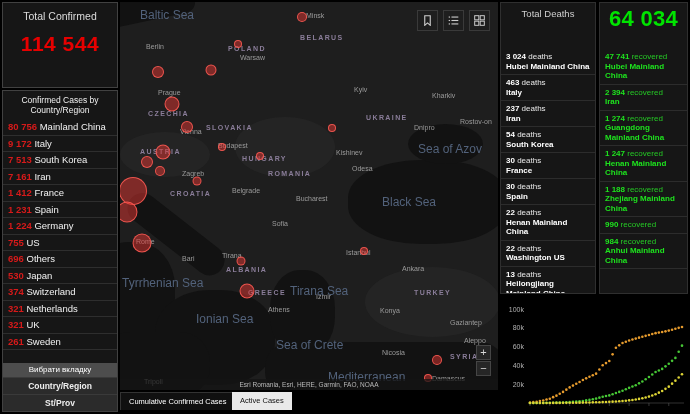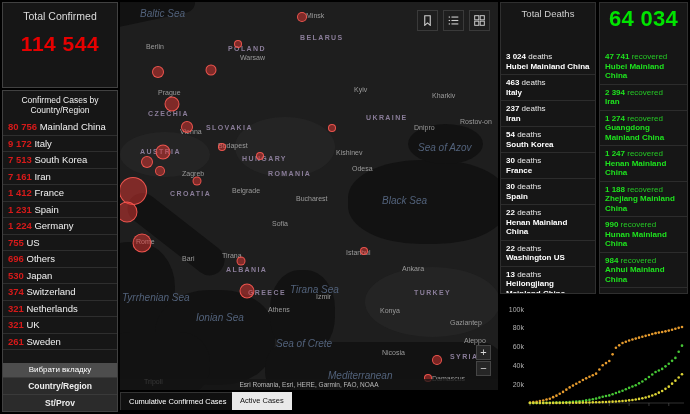--- a/index.html
+++ b/index.html
@@ -34,21 +34,21 @@
   .recov .sunit{color:#25c925;}
   .sregion{display:block;}
 
   
   .map{position:absolute;left:120px;top:2px;width:378px;height:388px;background:#1e1e1e;overflow:hidden;cursor:grab;}
   .sea{position:absolute;background:#121212;}
   .patch{position:absolute;background:#282828;opacity:.65;border-radius:50%;}
   .lbl{position:absolute;white-space:nowrap;pointer-events:none;z-index:5;}
   .lbl.city{color:#9b9b9b;font-size:7px;}
   .lbl.country{color:#8a7d99;font-size:7px;font-weight:bold;letter-spacing:1.4px;}
-  .lbl.sea-lbl{color:#52627b;font-size:10px;font-style:italic;text-align:right;}
+  .lbl.sea-lbl{color:#52627b;font-size:12px;text-align:right;}
   .bub{position:absolute;border-radius:50%;background:rgba(224,54,49,.5);border:1px solid rgba(255,92,85,.85);
        transform:translate(-50%,-50%);z-index:6;cursor:pointer;}
   .map-tools{position:absolute;top:8px;right:8px;z-index:8;display:flex;gap:5px;}
   .mtool{width:17px;height:17px;background:rgba(30,30,30,.85);border:1px solid #3a3a3a;padding:1px;
          display:flex;align-items:center;justify-content:center;cursor:pointer;}
   .zoomctl{position:absolute;right:7px;bottom:14px;z-index:8;}
   .zbtn{width:15px;height:15px;background:#262626;border:1px solid #454545;color:#d8d8d8;font-size:11px;
         line-height:13px;text-align:center;cursor:pointer;box-sizing:border-box;}
   .zbtn + .zbtn{margin-top:1px;}
   .attrib{position:absolute;left:0;right:0;bottom:0;height:11px;background:rgba(20,20,20,.75);z-index:7;
@@ -143,21 +143,21 @@
         <div class="lbl city" style="left: 102px; top: 250px;">Tirana</div>
         <div class="lbl country" style="left: 106px; top: 264px;">ALBANIA</div>
         <div class="lbl city" style="left: 226px; top: 247px;">Istanbul</div>
         <div class="lbl city" style="left: 282px; top: 263px;">Ankara</div>
         <div class="lbl country" style="left: 294px; top: 287px;">TURKEY</div>
         <div class="lbl city" style="left: 196px; top: 291px;">Izmir</div>
         <div class="lbl country" style="left: 128px; top: 287px;">GREECE</div>
         <div class="lbl sea-lbl" style="left: 170px; top: 282px;">Tirana Sea</div>
         <div class="lbl city" style="left: 148px; top: 304px;">Athens</div>
         <div class="lbl sea-lbl" style="left: 76px; top: 310px;">Ionian Sea</div>
-        <div class="lbl sea-lbl" style="left: 2px; top: 290px;">Tyrrhenian Sea</div>
+        <div class="lbl sea-lbl" style="left: 2px; top: 274px;">Tyrrhenian Sea</div>
         <div class="lbl sea-lbl" style="left: 156px; top: 336px;">Sea of Crete</div>
         <div class="lbl city" style="left: 260px; top: 305px;">Konya</div>
         <div class="lbl city" style="left: 330px; top: 317px;">Gaziantep</div>
         <div class="lbl city" style="left: 344px; top: 335px;">Aleppo</div>
         <div class="lbl country" style="left: 330px; top: 351px;">SYRIA</div>
         <div class="lbl city" style="left: 262px; top: 347px;">Nicosia</div>
         <div class="lbl sea-lbl" style="left: 208px; top: 368px;">Mediterranean</div>
         <div class="lbl city" style="left: 24px; top: 376px;">Tripoli</div>
         <div class="lbl city" style="left: 312px; top: 373px;">Damascus</div>
       </div>
@@ -242,21 +242,21 @@
   </div>
 
   <div class="panel recov" style="left:599px;top:2px;width:89px;height:292px;border-color:#2f2f2f;">
     <div class="bignum green">64 034</div>
     <div class="slist">
         <div class="sitem"><span class="sval">47 741 </span><span class="sunit">recovered</span><span class="sregion">Hubei Mainland China</span></div>
         <div class="sitem"><span class="sval">2 394 </span><span class="sunit">recovered</span><span class="sregion">Iran</span></div>
         <div class="sitem"><span class="sval">1 274 </span><span class="sunit">recovered</span><span class="sregion">Guangdong Mainland China</span></div>
         <div class="sitem"><span class="sval">1 247 </span><span class="sunit">recovered</span><span class="sregion">Henan Mainland China</span></div>
         <div class="sitem"><span class="sval">1 188 </span><span class="sunit">recovered</span><span class="sregion">Zhejiang Mainland China</span></div>
-        <div class="sitem"><span class="sval">990 </span><span class="sunit">recovered</span><span class="sregion">Hunan Mainland China</span></div>
+        <div class="sitem"><span class="sval">990 </span><span class="sunit">recovered</span></div>
         <div class="sitem"><span class="sval">984 </span><span class="sunit">recovered</span><span class="sregion">Anhui Mainland China</span></div>
       </div>
   </div>
 
   <div class="chart">
     <svg id="chart-svg" width="188" height="115">
         <line x1="28" x2="184" y1="106" y2="106" stroke="#3c3c3c" stroke-width="0.8"></line>
         <text x="24" y="14.5" text-anchor="end" class="ytick">100k</text>
         <text x="24" y="33.3" text-anchor="end" class="ytick">80k</text>
         <text x="24" y="52.1" text-anchor="end" class="ytick">60k</text>

